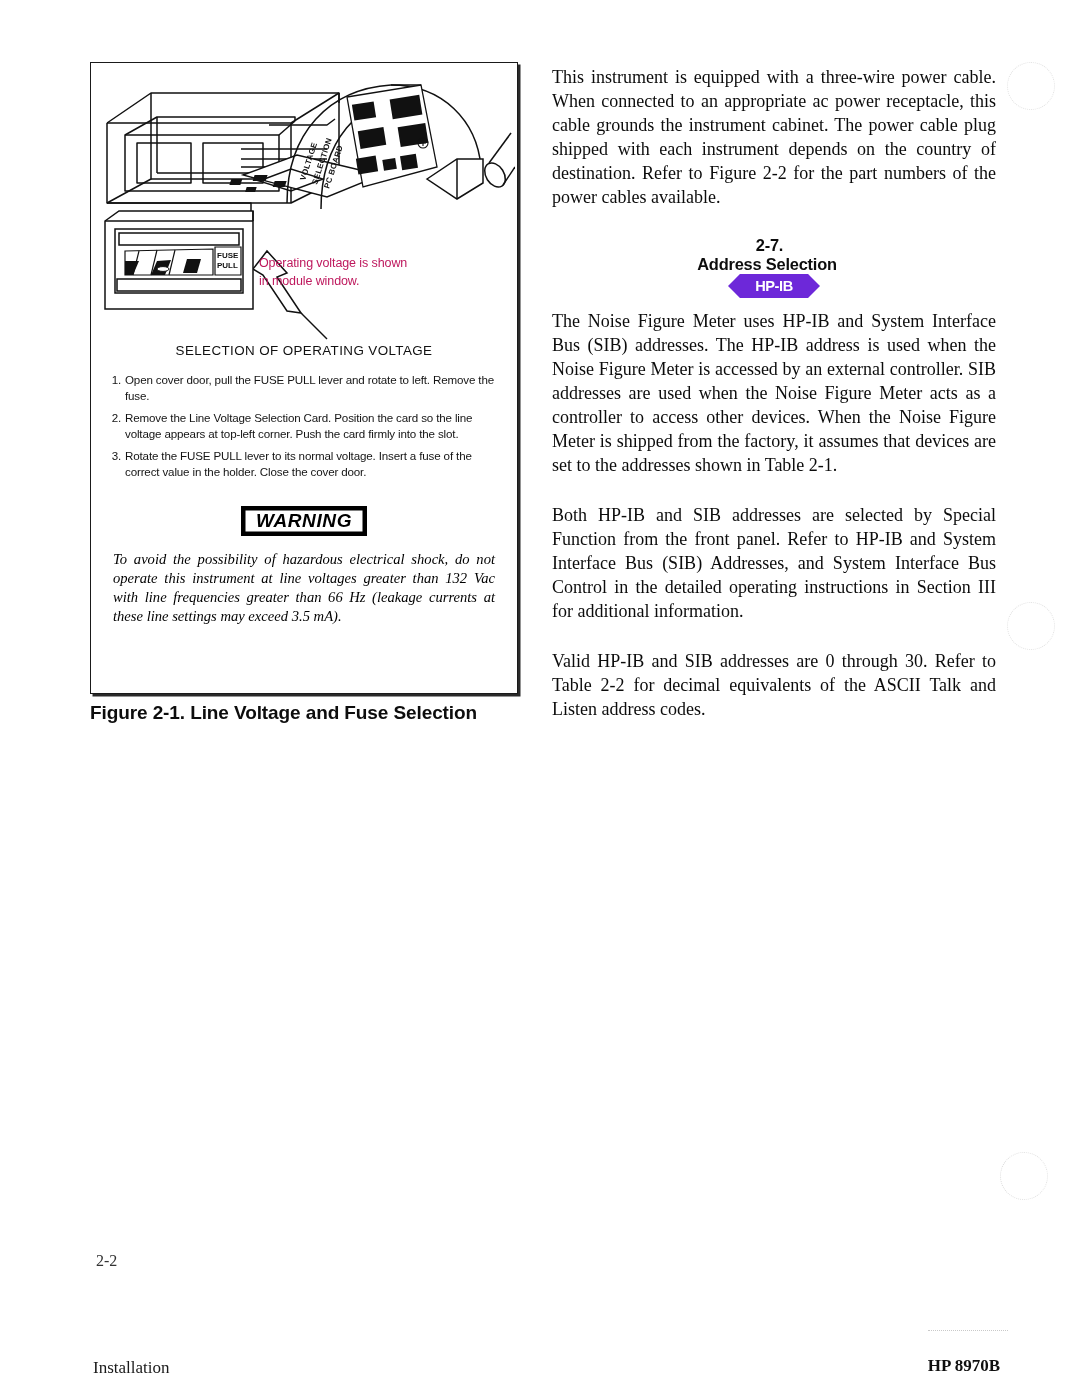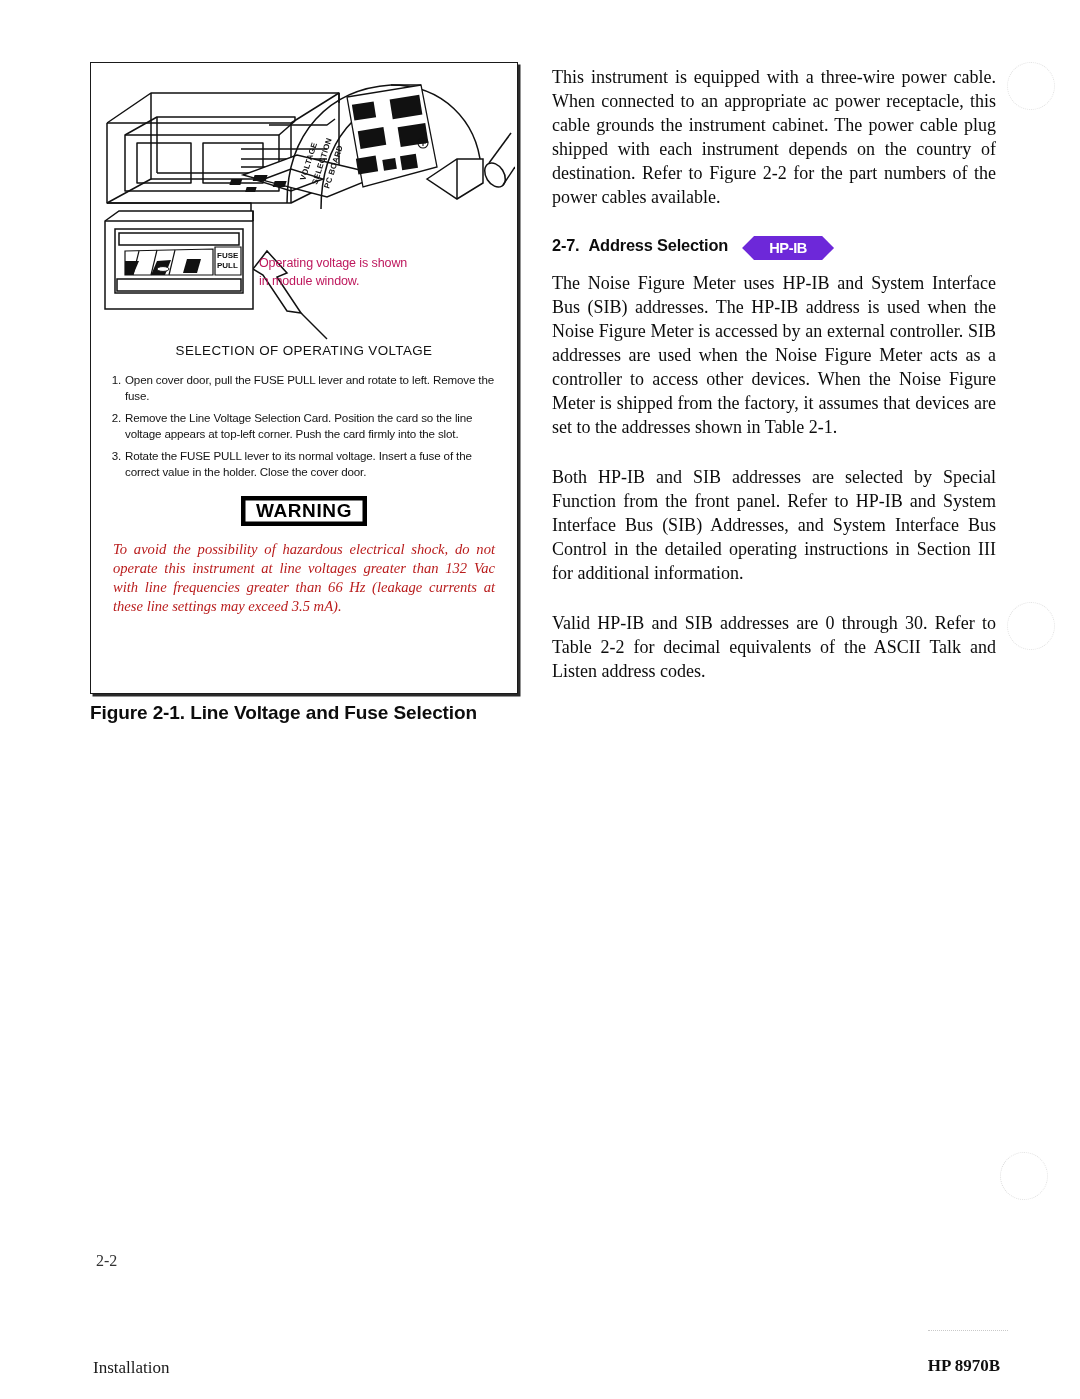--- a/index.html
+++ b/index.html
@@ -97,42 +97,43 @@
   }
   ol.steps li .num {
     position: absolute;
     left: 0;
     top: 0;
     width: 16px;
     text-align: right;
   }
 
   .warn-wrap {
-    margin-top: 16px;
+    margin-top: 26px;
     text-align: center;
+    font-style: italic;
   }
   .warn-badge {
     display: inline-block;
     border: 3px solid #000;
     padding: 1px 12px 2px 12px;
     font-family: "Liberation Sans", sans-serif;
     font-weight: bold;
     font-size: 19px;
     letter-spacing: 0.6px;
     line-height: 1.12;
     box-shadow: 0 0 0 1.5px #000 inset;
   }
   .warn-text {
     margin: 14px 22px 0 22px;
     font-family: "Liberation Serif", serif;
     font-style: italic;
     font-size: 14.6px;
     line-height: 1.30;
     text-align: justify;
-    color: #b91c1c;
+    color: #000000;
   }
 
   .fig-caption {
     margin-top: 8px;
     text-align: left;
     font-family: "Liberation Sans", sans-serif;
     font-weight: bold;
     font-size: 19px;
     letter-spacing: -0.1px;
     color: #0d0d0d;
@@ -155,21 +156,23 @@
   }
   .body-p.gap { margin-top: 26px; }
 
   h2.sec-head {
     font-family: "Liberation Sans", sans-serif;
     font-weight: bold;
     font-size: 16.4px;
     margin: 26px 0 12px 0;
     color: #0d0d0d;
     display: flex;
+    align-items: center;
     letter-spacing: -0.2px;
+    flex-direction: column;
   }
   h2.sec-head .sec-num { margin-right: 9px; }
   h2.sec-head .sec-title { margin-right: 14px; }
 
   .hpib-badge {
     display: inline-block;
     position: relative;
     width: 92px;
     height: 24px;
     line-height: 24px;

